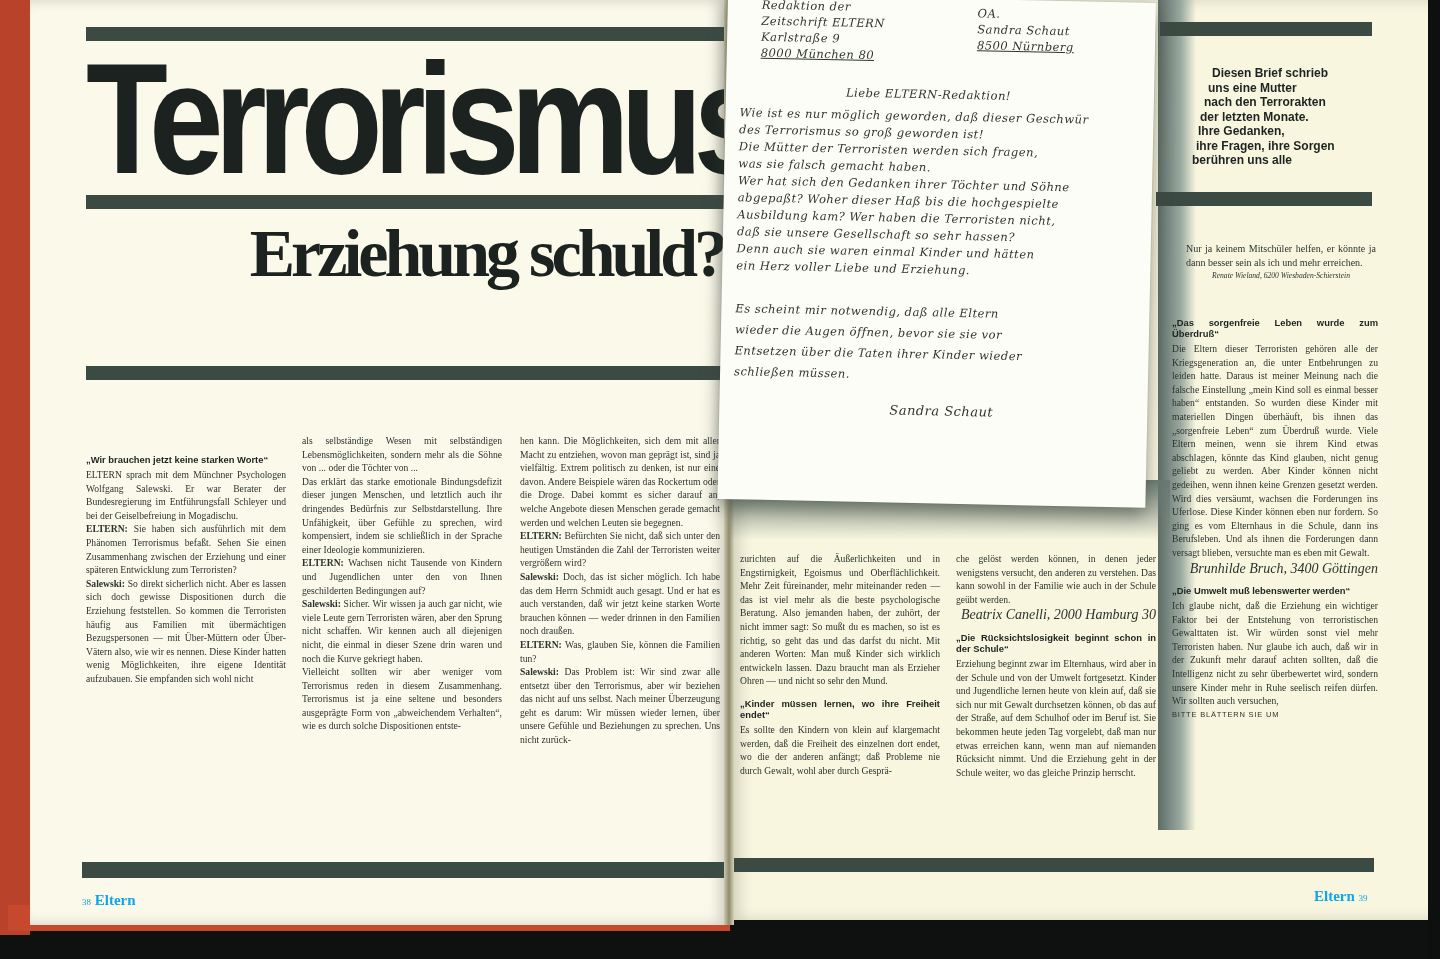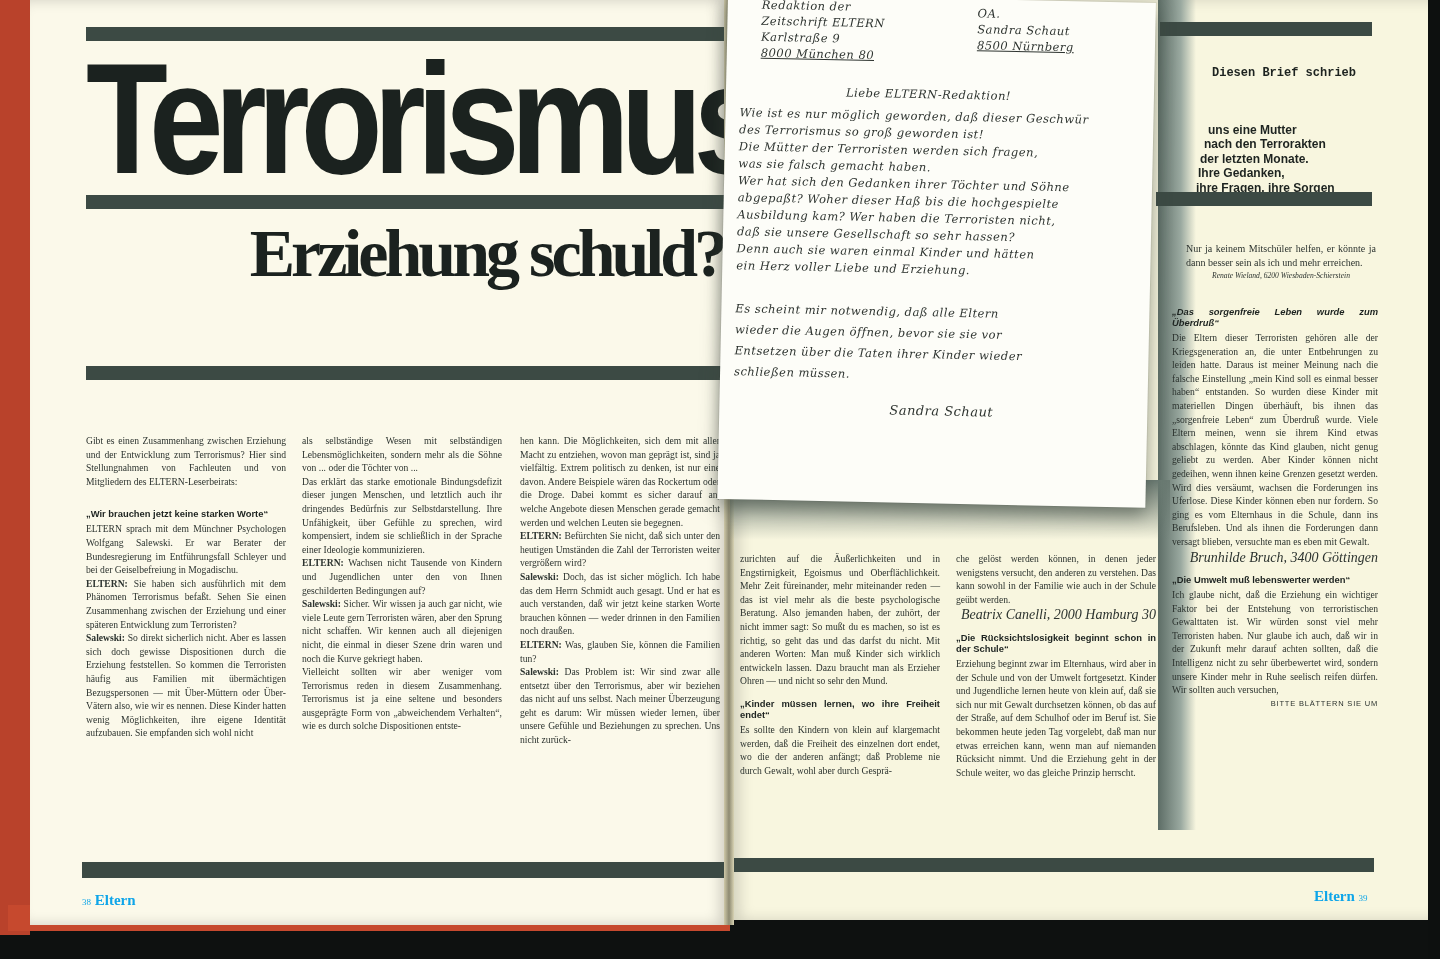--- a/index.html
+++ b/index.html
@@ -21,41 +21,40 @@
   .folio{position:absolute;font-family:"Liberation Serif",serif;font-weight:bold;font-size:15px;color:#0ea5e9;}
   .folio .num{font-size:9px;font-weight:normal;}
   .letter{position:absolute;left:728px;top:-6px;width:428px;height:505px;background:#fdfdf8;transform:rotate(1.2deg);transform-origin:top left;box-shadow:0 8px 18px rgba(60,70,60,.55),0 0 0 1px rgba(0,0,0,.05);}
   .letter .hw{position:absolute;font-family:"DejaVu Serif",serif;font-style:italic;font-size:11.5px;line-height:17px;color:#2e3430;letter-spacing:.5px;}
   .shadow-band{position:absolute;left:1158px;top:0;width:38px;height:830px;background:linear-gradient(90deg,#5d6d66,#9aa9a0 60%,rgba(248,246,223,0));}
   .shadow-bottom{position:absolute;left:730px;top:480px;width:440px;height:60px;background:linear-gradient(180deg,#6a7a72,rgba(248,246,223,0));}
   .pullquote{position:absolute;left:1192px;top:66px;width:176px;font-family:"Liberation Sans",sans-serif;font-weight:bold;font-size:12px;line-height:14.5px;color:#1d2320;}
   .pullquote span{display:block;}
   .caption-line{position:absolute;font-size:10px;line-height:13.5px;text-align:justify;color:#2c332f;}
   .byline{font-style:italic;font-size:7.6px;text-align:center;}
-  .cont{font-family:"Liberation Sans",sans-serif;font-size:7.5px;letter-spacing:.8px;text-align:right;margin-top:3px;}
+  .cont{font-family:"Liberation Sans",sans-serif;font-size:7.5px;letter-spacing:.8px;text-align:left;margin-top:3px;}
   .right-dark{position:absolute;left:1428px;top:0;width:12px;height:959px;background:#0d100f;}
 </style>
 </head>
 <body>
 
 <div class="cover-edge"></div>
 <div class="cover-bottom"></div>
 
 <div class="page page-left"></div>
 
 <div class="bar" style="left:86px;top:27px;width:640px;height:14px;"></div>
 <div class="headline">Terrorismus</div>
 <div class="bar" style="left:86px;top:195px;width:640px;height:14px;"></div>
 <div class="subhead">
   <div>Erziehung schuld?</div>
 </div>
 <div class="bar" style="left:86px;top:366px;width:640px;height:14px;"></div>
 
 <div class="col" style="left:86px;top:434px;width:200px;">
-  <p>Gibt es einen Zusammenhang zwischen Erziehung und der Entwicklung zum Terrorismus? Hier sind Stellungnahmen von Fachleuten und von Mitgliedern des ELTERN-Leserbeirats:</p>
   <p class="q" style="margin-top:20px;">„Wir brauchen jetzt keine starken Worte“</p>
   <p><span>ELTERN sprach mit dem Münchner Psychologen Wolfgang Salewski. Er war Berater der Bundesregierung im Entführungsfall Schleyer und bei der Geiselbefreiung in Mogadischu.</span></p>
   <p><span class="sp">ELTERN:</span> <span>Sie haben sich ausführlich mit dem Phänomen Terrorismus befaßt. Sehen Sie einen Zusammenhang zwischen der Erziehung und einer späteren Entwicklung zum Terroristen?</span></p>
   <p><span class="sp">Salewski:</span> <span>So direkt sicherlich nicht. Aber es lassen sich doch gewisse Dispositionen durch die Erziehung feststellen. So kommen die Terroristen häufig aus Familien mit übermächtigen Bezugspersonen — mit Über-Müttern oder Über-Vätern also, wie wir es nennen. Diese Kinder hatten wenig Möglichkeiten, ihre eigene Identität aufzubauen. Sie empfanden sich wohl nicht</span></p>
 </div>
 
 <div class="col" style="left:302px;top:434px;width:200px;">
   <p>als selbständige Wesen mit selbständigen Lebensmöglichkeiten, sondern mehr als die Söhne von ... oder die Töchter von ...</p>
   <p>Das erklärt das starke emotionale Bindungsdefizit dieser jungen Menschen, und letztlich auch ihr dringendes Bedürfnis zur Selbstdarstellung. Ihre Unfähigkeit, über Gefühle zu sprechen, wird kompensiert, indem sie schließlich in der Sprache einer Ideologie kommunizieren.</p>
   <p><span class="sp">ELTERN:</span> <span>Wachsen nicht Tausende von Kindern und Jugendlichen unter den von Ihnen geschilderten Bedingungen auf?</span></p>
@@ -78,22 +77,22 @@
 </div>
 
 <div class="page page-right"></div>
 <div class="spine"></div>
 
 <div class="shadow-band"></div>
 <div class="shadow-bottom"></div>
 
 <div class="bar" style="left:1160px;top:22px;width:212px;height:14px;"></div>
 <div class="pullquote">
-  <span style="padding-left:20px;font-family:Liberation Mono, monospace;">Diesen Brief schrieb</span>
-  <span style="padding-left:16px;margin-top:42px;">uns eine Mutter</span>
+  <span style="padding-left:20px;">Diesen Brief schrieb</span>
+  <span style="padding-left:16px;">uns eine Mutter</span>
   <span style="padding-left:12px;">nach den Terrorakten</span>
   <span style="padding-left:8px;">der letzten Monate.</span>
   <span style="padding-left:6px;">Ihre Gedanken,</span>
   <span style="padding-left:4px;">ihre Fragen, ihre Sorgen</span>
   <span>berühren uns alle</span>
 </div>
 <div class="bar" style="left:1156px;top:192px;width:216px;height:14px;"></div>
 
 <div class="caption-line" style="left:1186px;top:242px;width:190px;">
   <div>Nur ja keinem Mitschüler helfen, er könnte ja dann besser sein als ich und mehr erreichen.</div>
@@ -141,21 +140,21 @@
 </div>
 
 <div class="col" style="left:956px;top:552px;width:200px;">
   <p>che gelöst werden können, in denen jeder wenigstens versucht, den anderen zu verstehen. Das kann sowohl in der Familie wie auch in der Schule geübt werden.</p>
   <p class="sig">Beatrix Canelli, 2000 Hamburg 30</p>
   <p class="q">„Die Rücksichtslosigkeit beginnt schon in der Schule“</p>
   <p>Erziehung beginnt zwar im Elternhaus, wird aber in der Schule und von der Umwelt fortgesetzt. Kinder und Jugendliche lernen heute von klein auf, daß sie sich nur mit Gewalt durchsetzen können, ob das auf der Straße, auf dem Schulhof oder im Beruf ist. Sie bekommen heute jeden Tag vorgelebt, daß man nur etwas erreichen kann, wenn man auf niemanden Rücksicht nimmt. Und die Erziehung geht in der Schule weiter, wo das gleiche Prinzip herrscht.</p>
 </div>
 
 <div class="col" style="left:1172px;top:306px;width:206px;">
-  <p class="q" style="margin-top:0;font-style:italic;">„Das sorgenfreie Leben wurde zum Überdruß“</p>
+  <p class="q" style="margin-top:11px;">„Das sorgenfreie Leben wurde zum Überdruß“</p>
   <p>Die Eltern dieser Terroristen gehören alle der Kriegsgeneration an, die unter Entbehrungen zu leiden hatte. Daraus ist meiner Meinung nach die falsche Einstellung „mein Kind soll es einmal besser haben“ entstanden. So wurden diese Kinder mit materiellen Dingen überhäuft, bis ihnen das „sorgenfreie Leben“ zum Überdruß wurde. Viele Eltern meinen, wenn sie ihrem Kind etwas abschlagen, könnte das Kind glauben, nicht genug geliebt zu werden. Aber Kinder können nicht gedeihen, wenn ihnen keine Grenzen gesetzt werden. Wird dies versäumt, wachsen die Forderungen ins Uferlose. Diese Kinder können eben nur fordern. So ging es vom Elternhaus in die Schule, dann ins Berufsleben. Und als ihnen die Forderungen dann versagt blieben, versuchte man es eben mit Gewalt.</p>
   <p class="sig">Brunhilde Bruch, 3400 Göttingen</p>
   <p class="q">„Die Umwelt muß lebenswerter werden“</p>
   <p>Ich glaube nicht, daß die Erziehung ein wichtiger Faktor bei der Entstehung von terroristischen Gewalttaten ist. Wir würden sonst viel mehr Terroristen haben. Nur glaube ich auch, daß wir in der Zukunft mehr darauf achten sollten, daß die Intelligenz nicht zu sehr überbewertet wird, sondern unsere Kinder mehr in Ruhe seelisch reifen dürfen. Wir sollten auch versuchen,</p>
   <p class="cont">BITTE BLÄTTERN SIE UM</p>
 </div>
 
 <div class="bar" style="left:734px;top:858px;width:640px;height:14px;"></div>
 <div class="folio" style="left:1314px;top:888px;">
   <span>Eltern</span>

